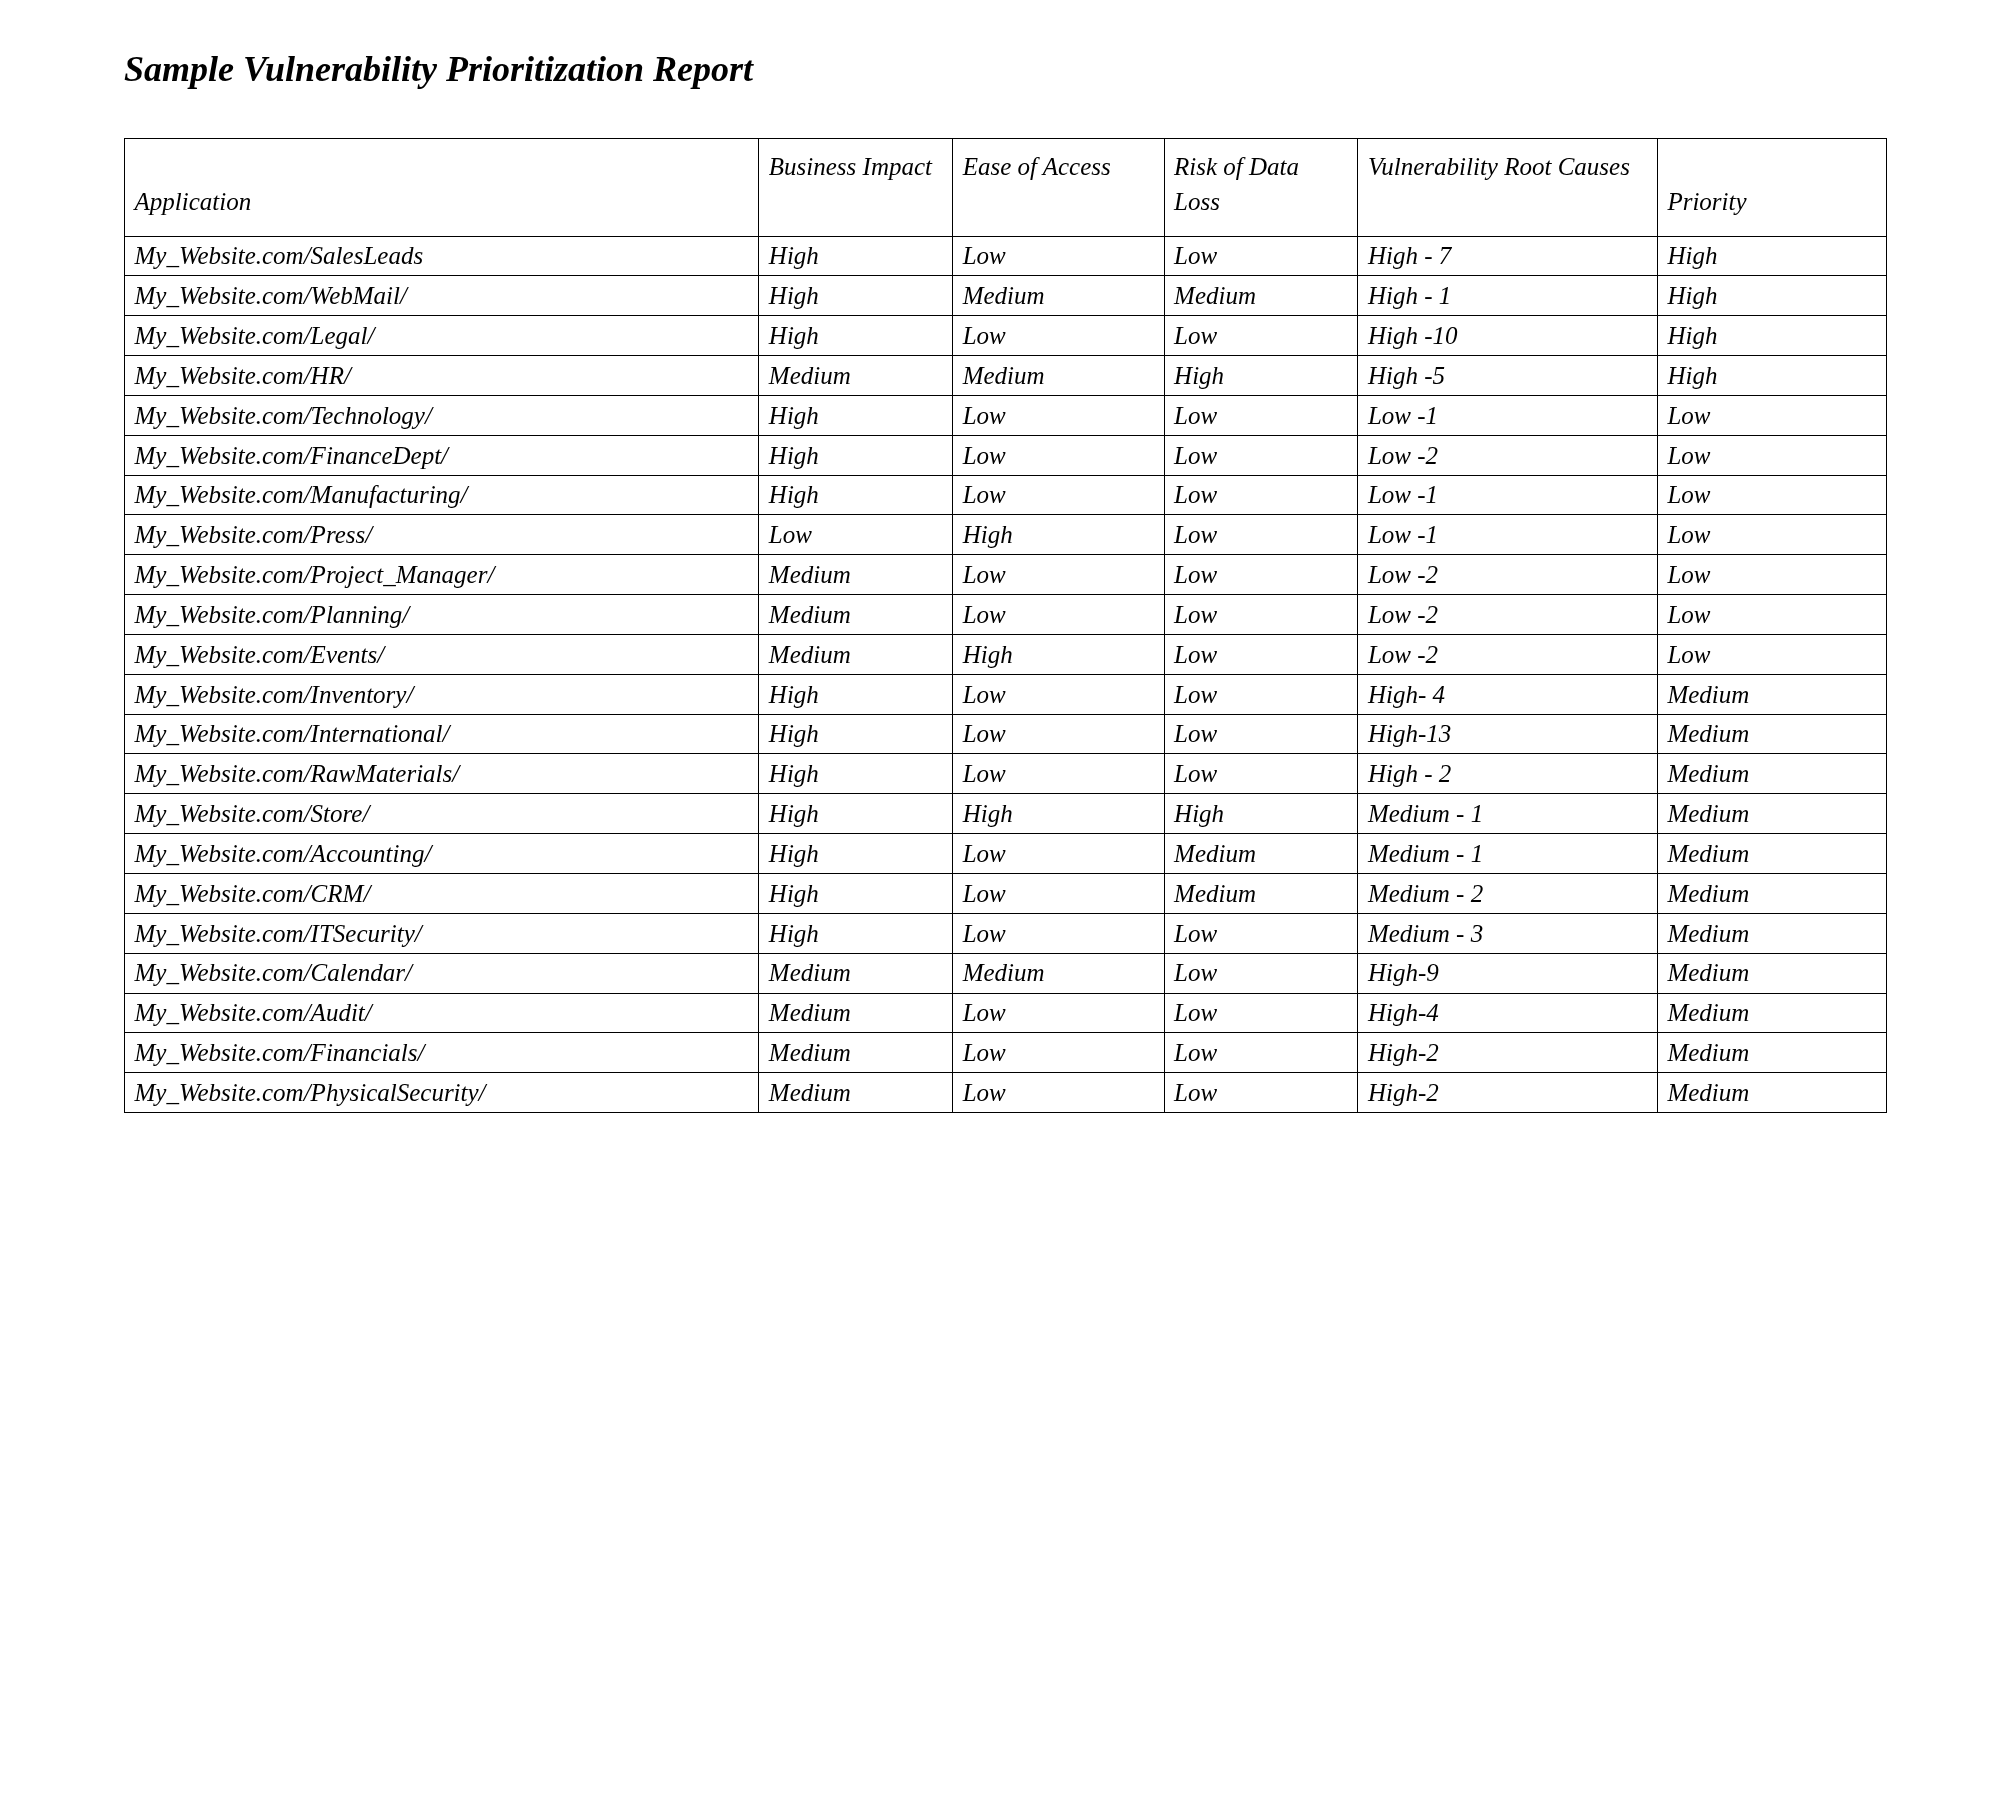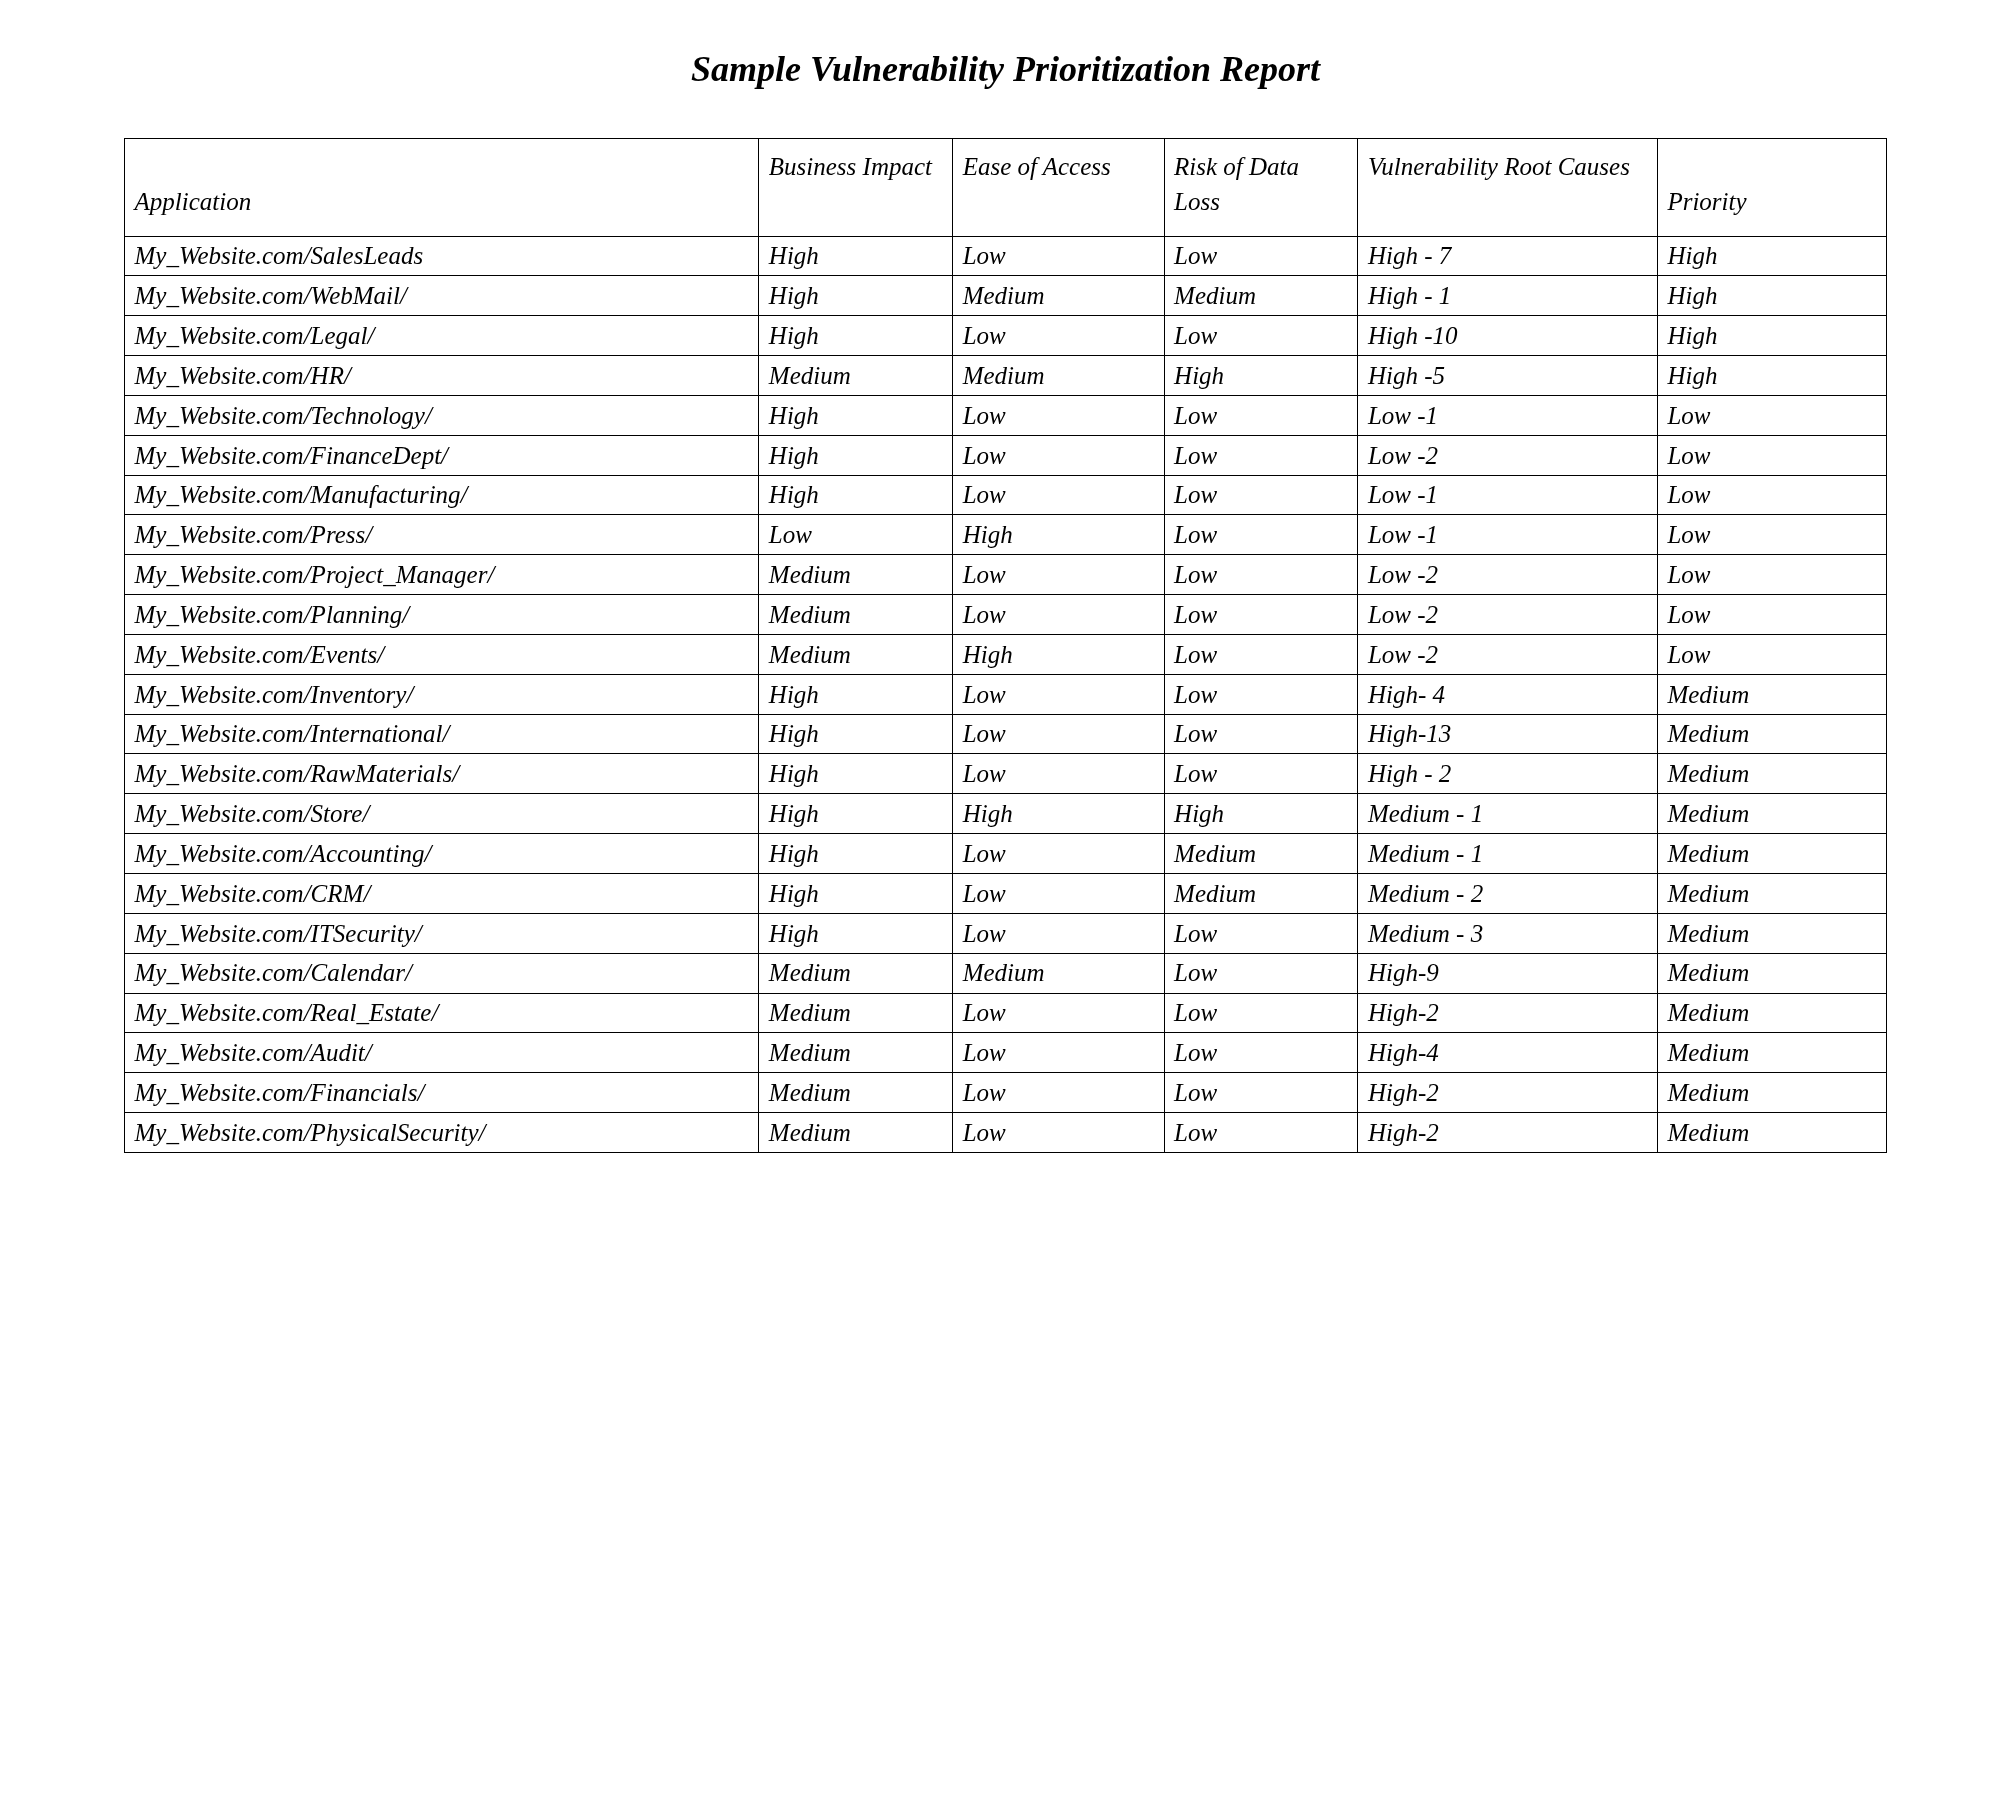--- a/index.html
+++ b/index.html
@@ -7,21 +7,21 @@
       margin: 0;
       padding: 0;
     }
     body {
       font-family: 'Times New Roman', Times, serif;
       background: #ffffff;
       padding: 48px 124px;
       font-style: italic;
     }
     h1 {
-      text-align: center;
+      text-align: left;
       font-size: 36px;
       font-weight: bold;
       font-style: italic;
       margin-bottom: 48px;
     }
     table {
       border-collapse: collapse;
       width: 100%;
       font-size: 25px;
     }
@@ -218,28 +218,20 @@
       </tr>
       <tr>
         <td>My_Website.com/Calendar/</td>
         <td>Medium</td>
         <td>Medium</td>
         <td>Low</td>
         <td>High-9</td>
         <td>Medium</td>
       </tr>
       <tr>
-        <td>My_Website.com/Real_Estate/</td>
-        <td>Medium</td>
-        <td>Low</td>
-        <td>Low</td>
-        <td>High-2</td>
-        <td>Medium</td>
-      </tr>
-      <tr>
         <td>My_Website.com/Audit/</td>
         <td>Medium</td>
         <td>Low</td>
         <td>Low</td>
         <td>High-4</td>
         <td>Medium</td>
       </tr>
       <tr>
         <td>My_Website.com/Financials/</td>
         <td>Medium</td>

